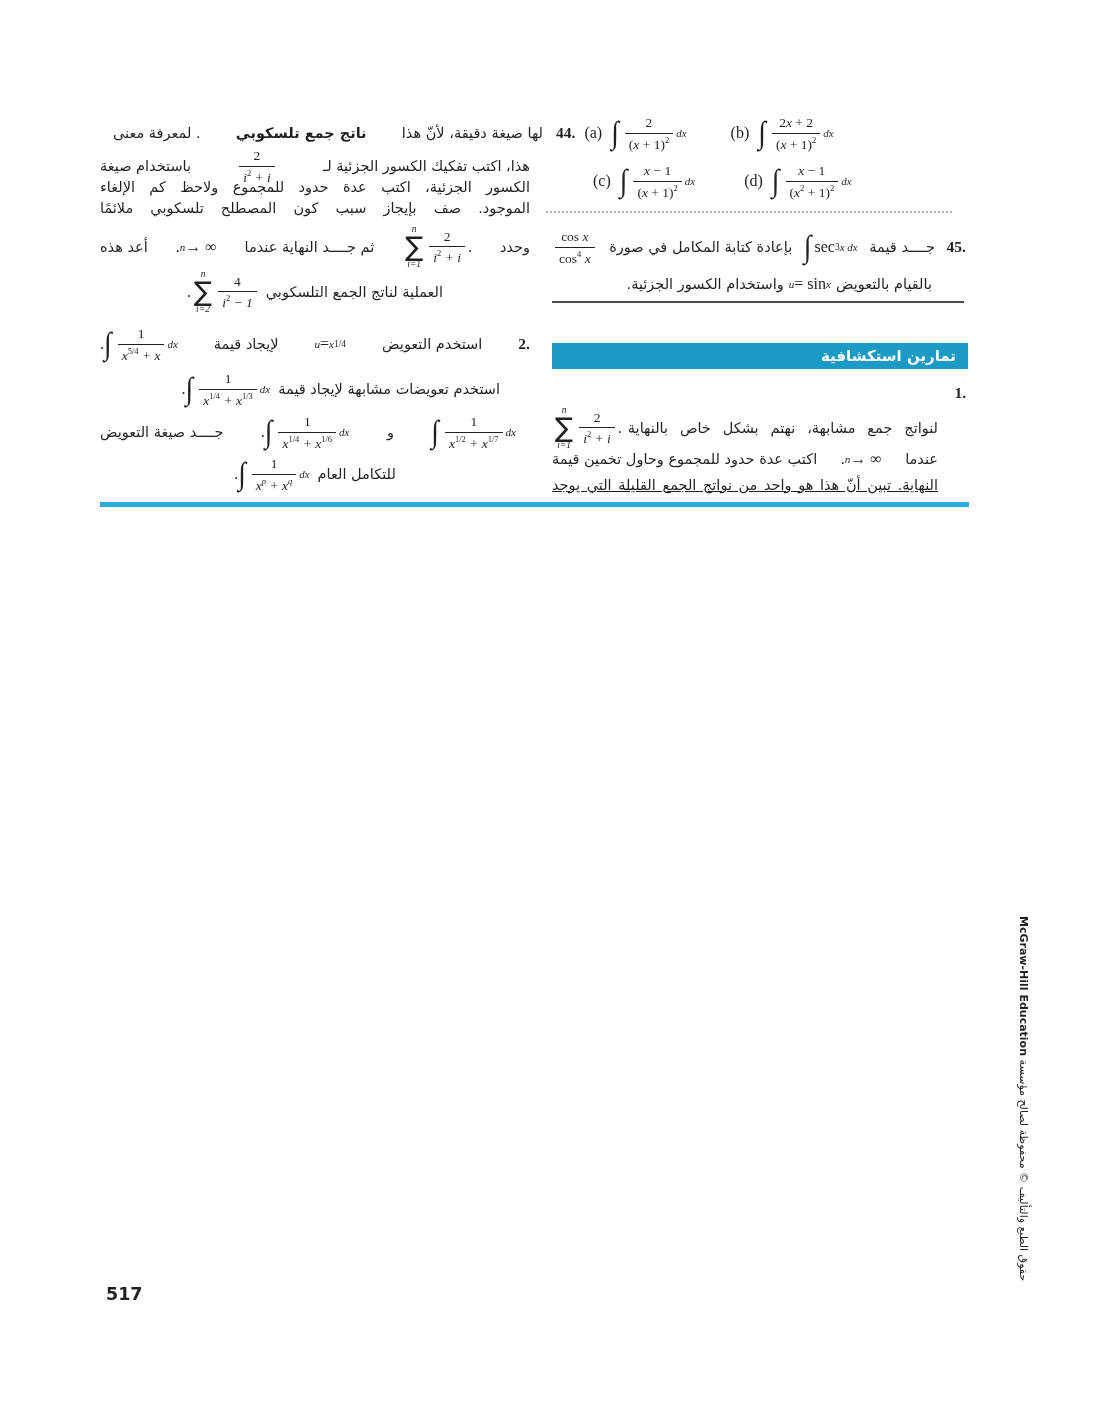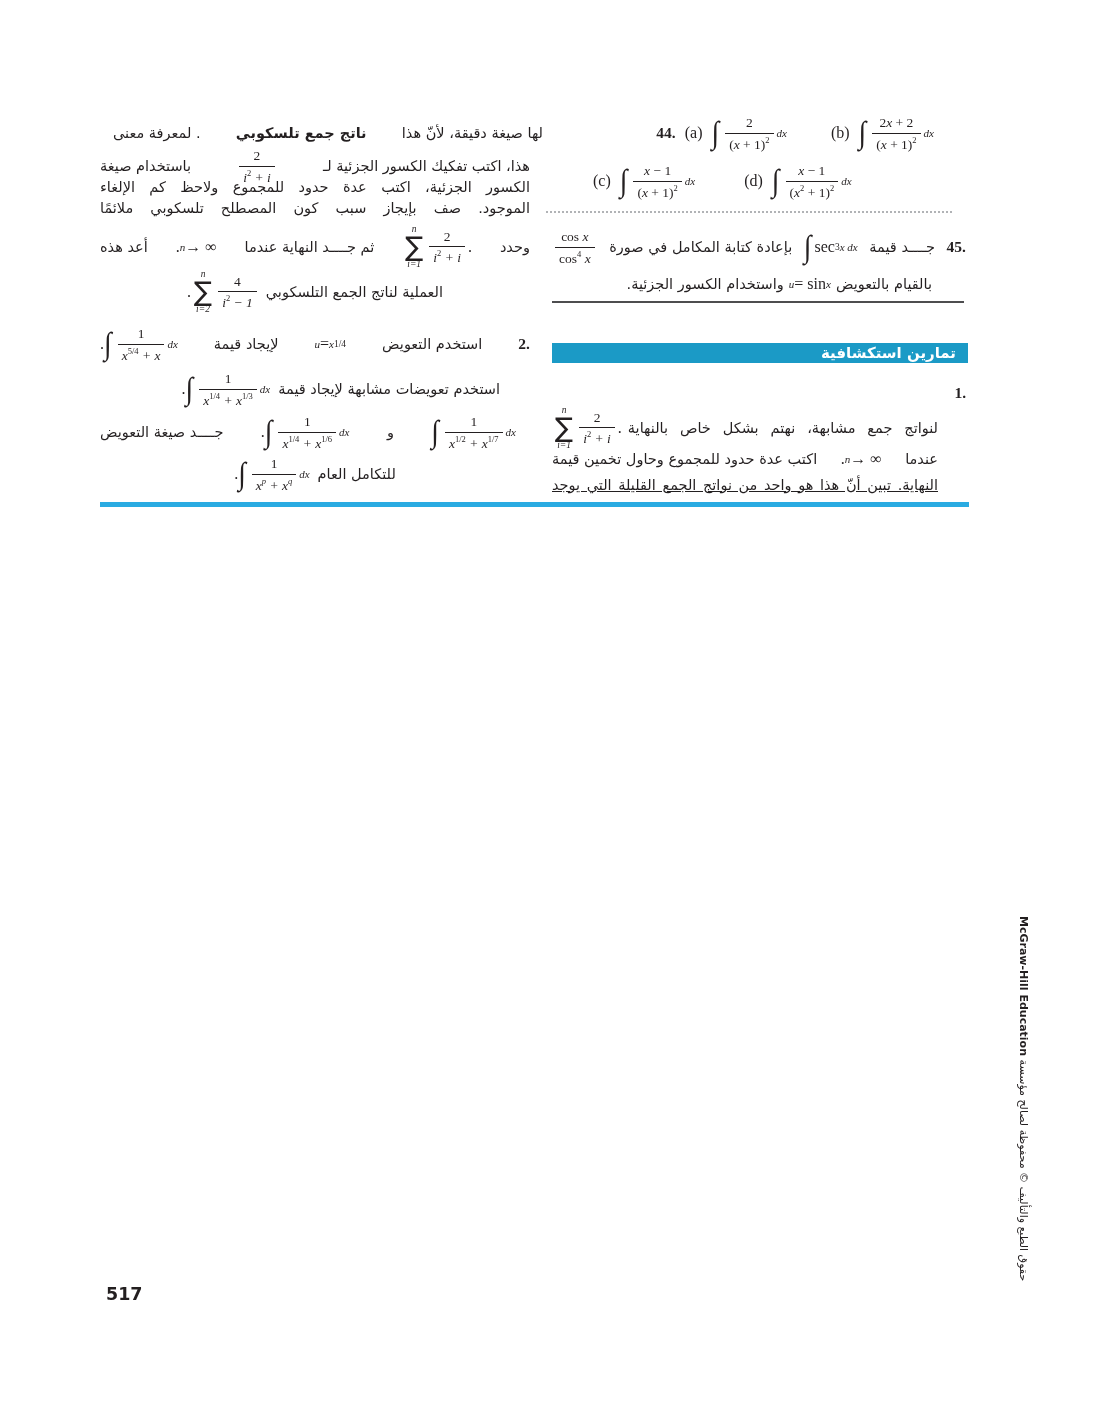--- a/index.html
+++ b/index.html
@@ -167,21 +167,21 @@
       <span class="frac">
         <span class="fn"><span class="rm">1</span></span>
         <span class="fd"><span class="it">x</span><sup class="sup supi">p</sup><span class="it"> + x</span><sup class="sup supi">q</sup></span>
       </span>
       <span class="it"> dx</span>
     </span>
     <span class="gap" style="flex: 0 0 8px;"></span>
     <span class="ar">للتكامل العام</span>
   </div>
 
-<div class="mline jstart" style="left:520px;top:109px;width:414px;height:48px;justify-content:flex-end;">
+<div class="mline jstart" style="left:556px;top:109px;width:414px;height:48px;">
     <span class="bn">44.</span>
     <span class="gap" style="flex: 0 0 9px;"></span>
     <span class="rm">(a)</span>
     <span class="gap" style="flex: 0 0 9px;"></span>
     <span class="grp">
       <span class="intg">∫</span>
       <span class="frac">
         <span class="fn"><span class="rm">2</span></span>
         <span class="fd"><span class="rm">(</span><span class="it">x</span><span class="rm"> + 1)</span><sup class="sup">2</sup></span>
       </span>
@@ -248,21 +248,21 @@
       <span class="it">u</span>
       <span class="rm"> = sin </span>
       <span class="it">x</span>
     </span>
     <span class="gap" style="flex: 0 0 5px;"></span>
     <span class="ar">بالقيام بالتعويض</span>
   </div>
 
 <div class="rule" style="left:552px;top:301px;width:412px;"></div>
 
-<div class="tealbar" style="left:552px;top:343px;width:416px;height:20px;box-sizing:border-box;">
+<div class="tealbar" style="left:552px;top:343px;width:416px;height:26px;box-sizing:border-box;">
   <span>تمارين استكشافية</span>
 </div>
 
 <div class="mline jsb" style="left:552px;top:380px;width:414px;height:26px;">
     <span class="gap" style="flex: 0 0 12px;"></span>
     <span class="bn">1.</span>
   </div>
 <div class="mline jsb" style="left:552px;top:402px;width:414px;height:52px;padding-right:28px;box-sizing:border-box;">
     <span class="grp">
       <span class="sum">

